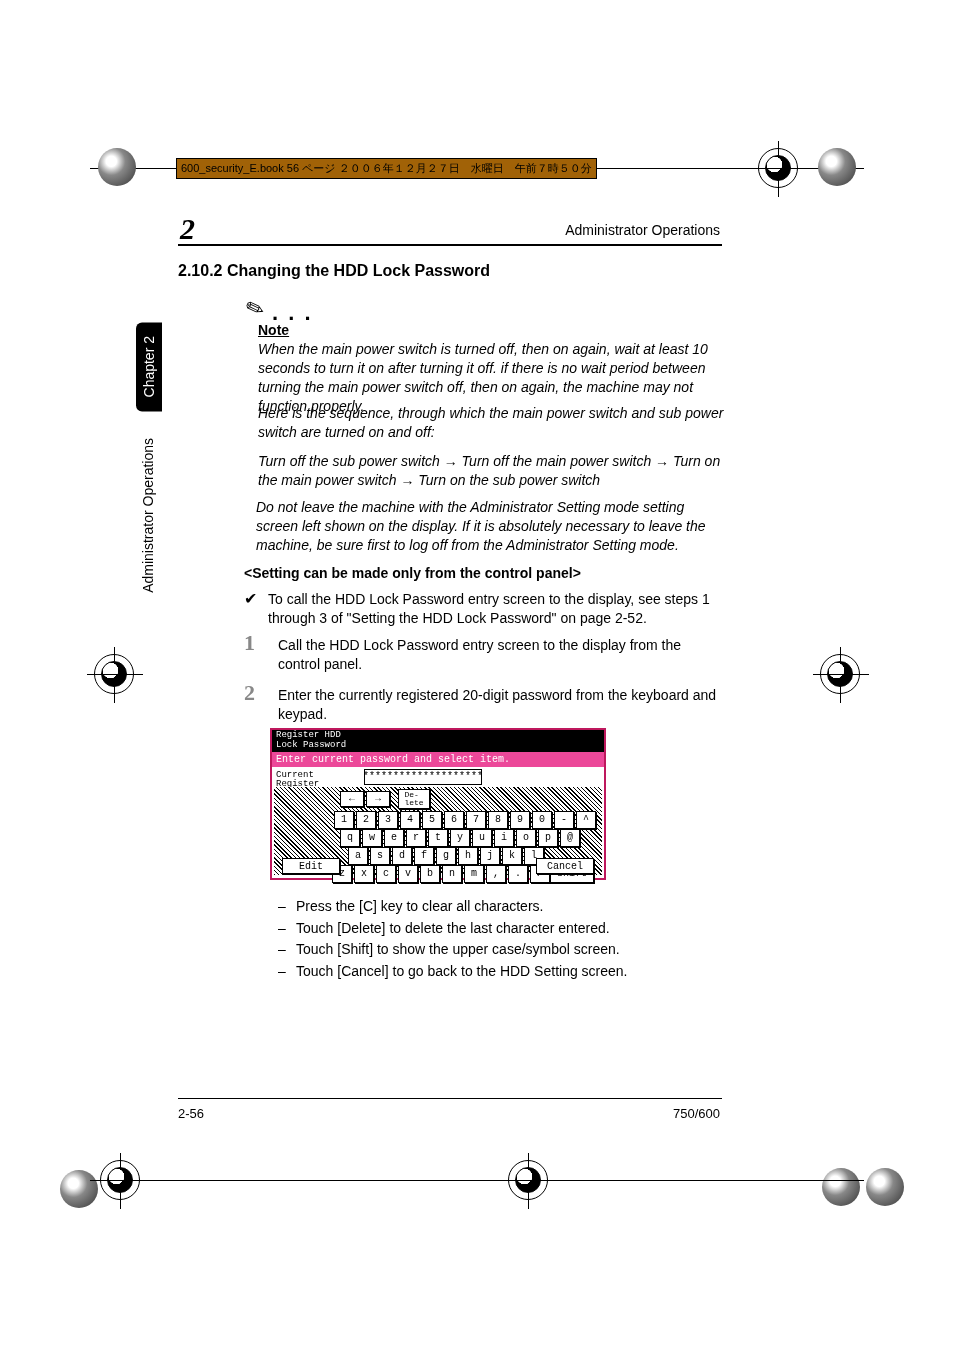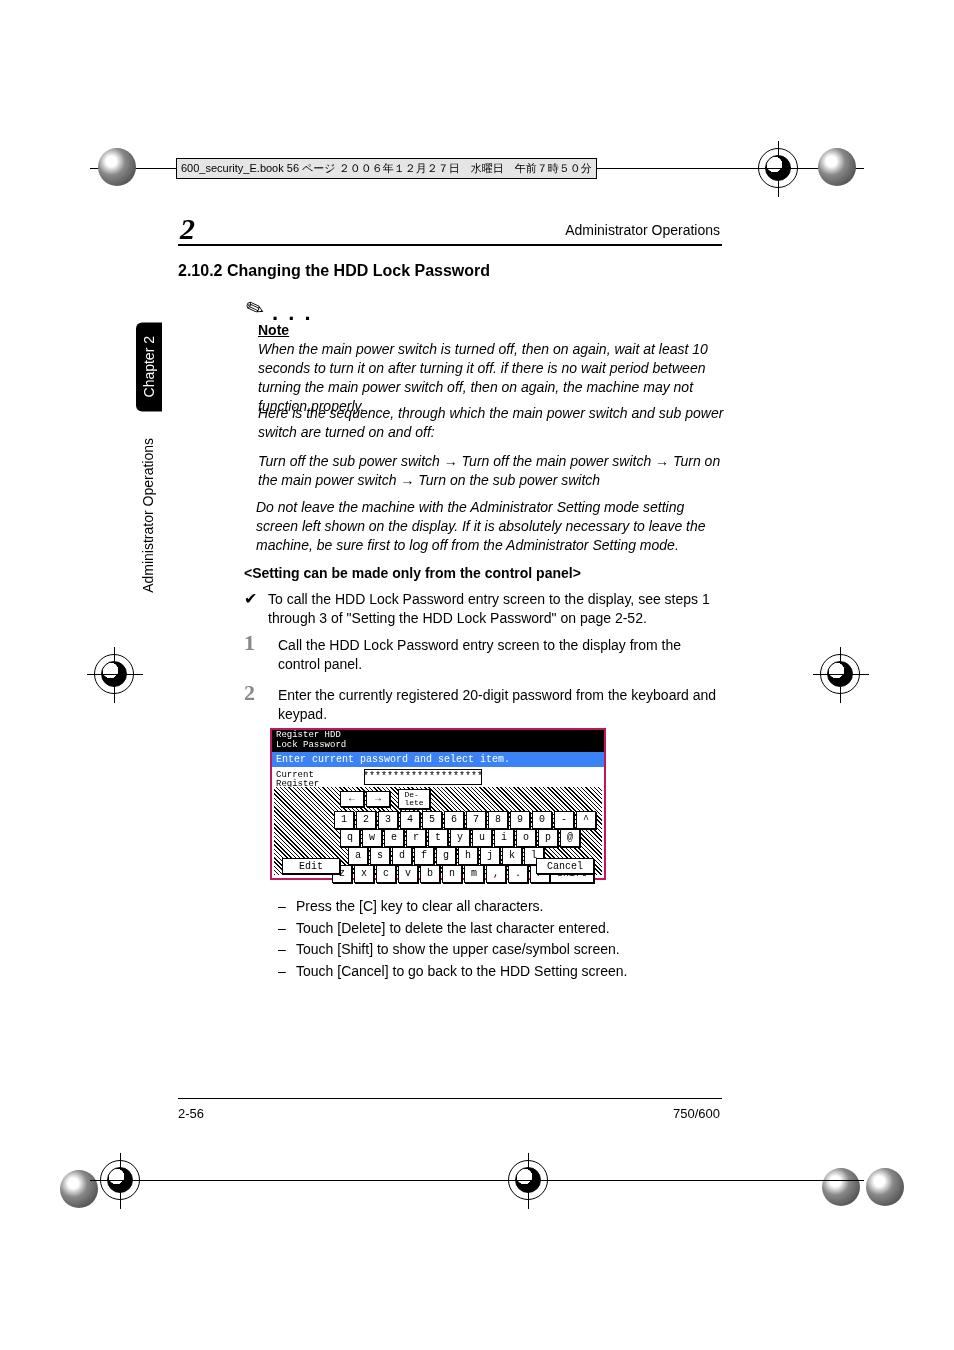--- a/index.html
+++ b/index.html
@@ -19,21 +19,21 @@
   .hrule {
     position: absolute;
     height: 1px;
     background: #000;
   }
   .thinbox {
     position: absolute;
     border: 1px solid #000;
     font-size: 11px;
     padding: 2px 4px;
-    background: #e5e5e5;
+    background: #a16207;
   }
   .reg-circle {
     position: absolute;
     width: 40px; height: 40px;
     border: 1px solid #000;
     border-radius: 50%;
     box-sizing: border-box;
   }
   .reg-circle::before, .reg-circle::after {
     content: "";
@@ -106,21 +106,21 @@
   .footer-l, .footer-r { position:absolute; font-size:13px; }
   .screenshot {
     position:absolute;
     border:2px solid #be185d;
     background:#fff;
     font-family: "Courier New", monospace;
     font-size:10px;
     box-sizing:border-box;
   }
   .ss-title { background:#000; color:#fff; padding:1px 4px; font-size:9px; line-height:1.1; }
-  .ss-bar { background:#3b82f6; color:#fff; padding:2px 4px; font-size:10px; }
+  .ss-bar { background:#ec4899; color:#fff; padding:2px 4px; font-size:10px; }
   .ss-body { position:relative; }
   .ss-label { position:absolute; font-size:9px; line-height:1; }
   .ss-field {
     position:absolute; background:#fff; border:1px solid #000;
     font-size:10px; text-align:center;
     display:flex; align-items:center; justify-content:center;
   }
   .ss-hatch {
     position:absolute;
     background: repeating-linear-gradient(45deg,#000 0 1px,#fff 1px 3px);

